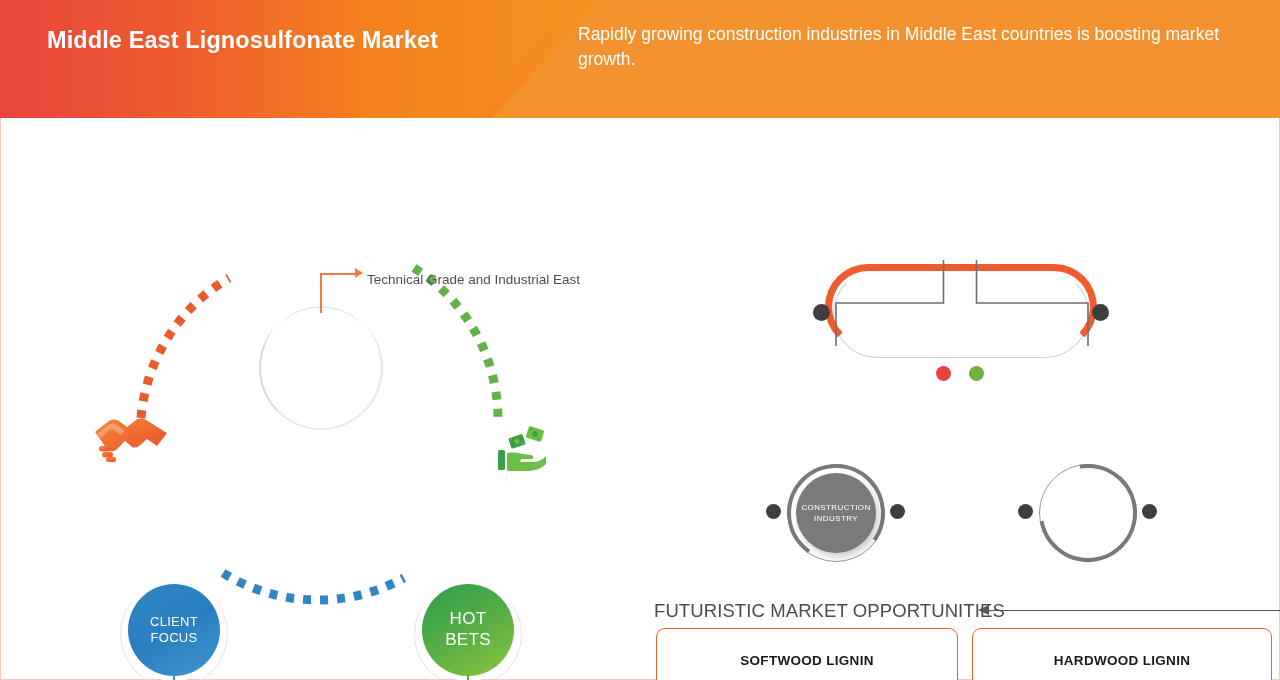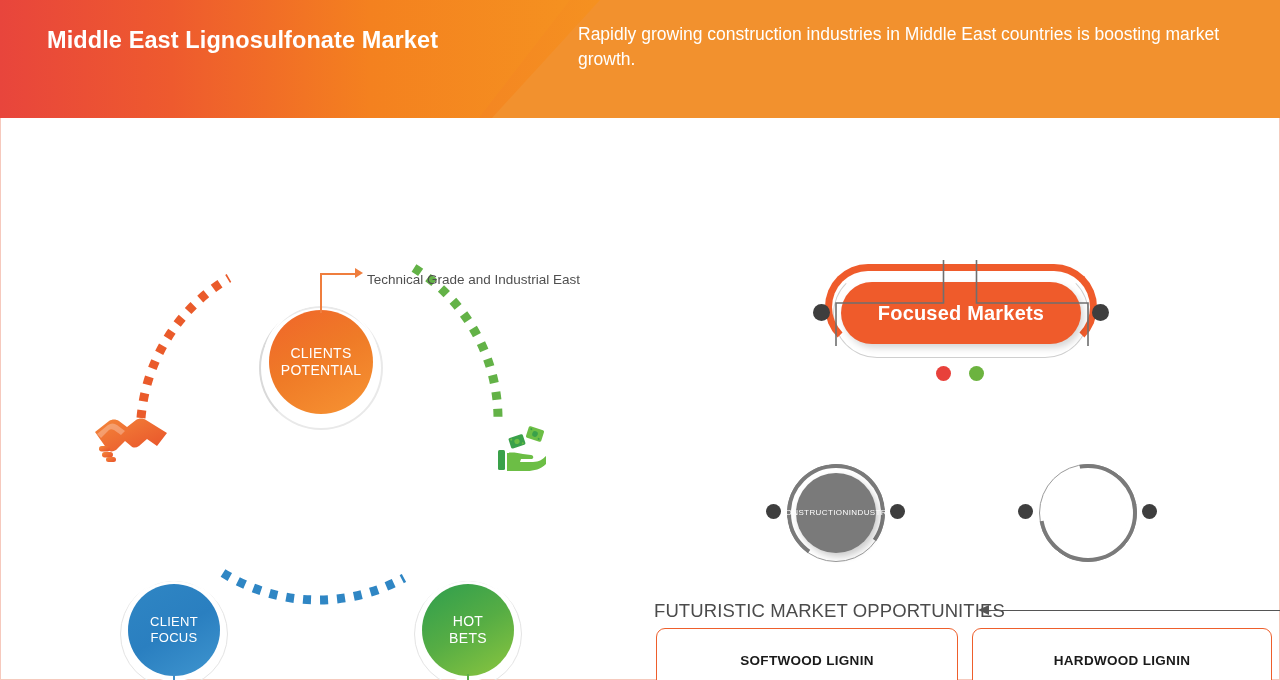--- a/index.html
+++ b/index.html
@@ -62,21 +62,21 @@
     background: linear-gradient(150deg,#2f86c4 0%, #2a7fc0 50%, #3f95cf 100%);
     font-size:13px; font-weight:400;justify-content:center;
   }
   .cf-ring { left:122px; top:461px; width:102px; height:102px; border-color:#ffffff; }
   .cf-arcline { position:absolute; left:119px; top:462px; width:108px; height:108px;
                 border-radius:50%; border:1.5px solid #e4e4e4; }
 
   .hot-bets {
     left:421px; top:466px; width:92px; height:92px;
     background: linear-gradient(150deg,#2e9e4e 0%, #56ad44 50%, #8cc63f 100%);
-    font-size:14px; font-weight:500;
+    font-size:17px; font-weight:500;
   }
   .hb-ring { left:416px; top:461px; width:102px; height:102px; border-color:#ffffff; }
   .hb-arcline { position:absolute; left:413px; top:462px; width:108px; height:108px;
                 border-radius:50%; border:1.5px solid #e4e4e4; }
 
   
   .cp-leader { position:absolute; left:319px; top:155px; width:1.5px; height:40px; background:#ef7e3e; }
   .cp-leader-h { position:absolute; left:319px; top:155px; width:36px; height:1.5px; background:#ef7e3e; }
   .cp-arrow {
     position:absolute; left:354px; top:150px; width:0; height:0;
@@ -113,21 +113,21 @@
   }
   .fm-dot-l { position:absolute; left:812px; top:186px; width:17px; height:17px; border-radius:50%; background:#3e3e3e; }
   .fm-dot-r { position:absolute; left:1091px; top:186px; width:17px; height:17px; border-radius:50%; background:#3e3e3e; }
 
   .conn-red-dot { position:absolute; left:935px; top:248px; width:15px; height:15px; border-radius:50%; background:#e8413b; }
   .conn-green-dot { position:absolute; left:968px; top:248px; width:15px; height:15px; border-radius:50%; background:#6cb33f; }
 
   
   .gray-node {
     position:absolute; border-radius:50%; background:#7a7a7a;
-    display:flex; align-items:center; justify-content:center; flex-direction:row;
+    display:flex; align-items:center; justify-content:center; flex-direction:column;
     color:#fff; font-size:8px; text-align:center; line-height:1.4; letter-spacing:.4px;
     box-shadow: 3px 4px 7px rgba(0,0,0,.2);
   }
   .gray-white-ring { position:absolute; border-radius:50%; border:5px solid #ffffff; }
   .gray-thin-ring  { position:absolute; border-radius:50%; border:1.2px solid #9a9a9a; }
   .gray-arc { position:absolute; border-radius:50%; border:8px solid #7a7a7a; }
 
   .ci-node { left:795px; top:355px; width:80px; height:80px; }
   .ci-white { left:790px; top:350px; width:90px; height:90px; }
   .ci-thin  { left:786px; top:346px; width:98px; height:98px; }
@@ -181,26 +181,20 @@
 
       <path d="M 140,300 A 180,180 0 0 1 228,160" fill="none" stroke="#ea5b2b" stroke-width="9" stroke-linecap="butt" stroke-dasharray="8 9"></path>
 
       <path d="M 413,150 A 178,178 0 0 1 497,300" fill="none" stroke="#63b247" stroke-width="9" stroke-linecap="butt" stroke-dasharray="8 9"></path>
 
       <path d="M 222,455 A 180,180 0 0 0 403,460" fill="none" stroke="#2f86c4" stroke-width="9" stroke-linecap="butt" stroke-dasharray="8 9"></path>
     </svg>
 
     <div class="cp-arcline"></div>
     <div class="node-ring clients-ring"></div>
-    <div class="node clients-potential">
-      <div>
-        <div>CLIENTS</div>
-        <div>POTENTIAL</div>
-      </div>
-    </div>
     <div class="cp-leader-h"></div>
     <div class="cp-leader"></div>
     <div class="cp-arrow"></div>
     <div class="cp-label">Technical Grade and Industrial East</div>
 
     <div class="cf-arcline"></div>
     <div class="node-ring cf-ring"></div>
     <div class="node client-focus">
       <div>
         <div>CLIENT</div>
@@ -247,21 +241,20 @@
       <g transform="rotate(18 39 11)">
         <rect x="31" y="5" width="16" height="12" rx="1.6" fill="#6cbe45"></rect>
         <circle cx="39" cy="11" r="2.8" fill="#3aa14a"></circle>
         <circle cx="34" cy="7.5" r="1" fill="#3aa14a"></circle>
         <circle cx="44" cy="14.5" r="1" fill="#3aa14a"></circle>
       </g>
     </svg>
 
     <div class="fm-thin-arc"></div>
     <div class="fm-outer-arc"></div>
-    <div class="fm-pill">Focused Markets</div>
     <div class="fm-dot-l"></div>
     <div class="fm-dot-r"></div>
 
     <svg class="dots" viewBox="0 0 1280 562">
       <path d="M942.5,142 L942.5,185 L835,185 L835,228" fill="none" stroke="#6f6f6f" stroke-width="1.6"></path>
       <path d="M975.5,142 L975.5,185 L1087,185 L1087,228" fill="none" stroke="#6f6f6f" stroke-width="1.6"></path>
     </svg>
     <div class="conn-red-dot"></div>
     <div class="conn-green-dot"></div>
 

